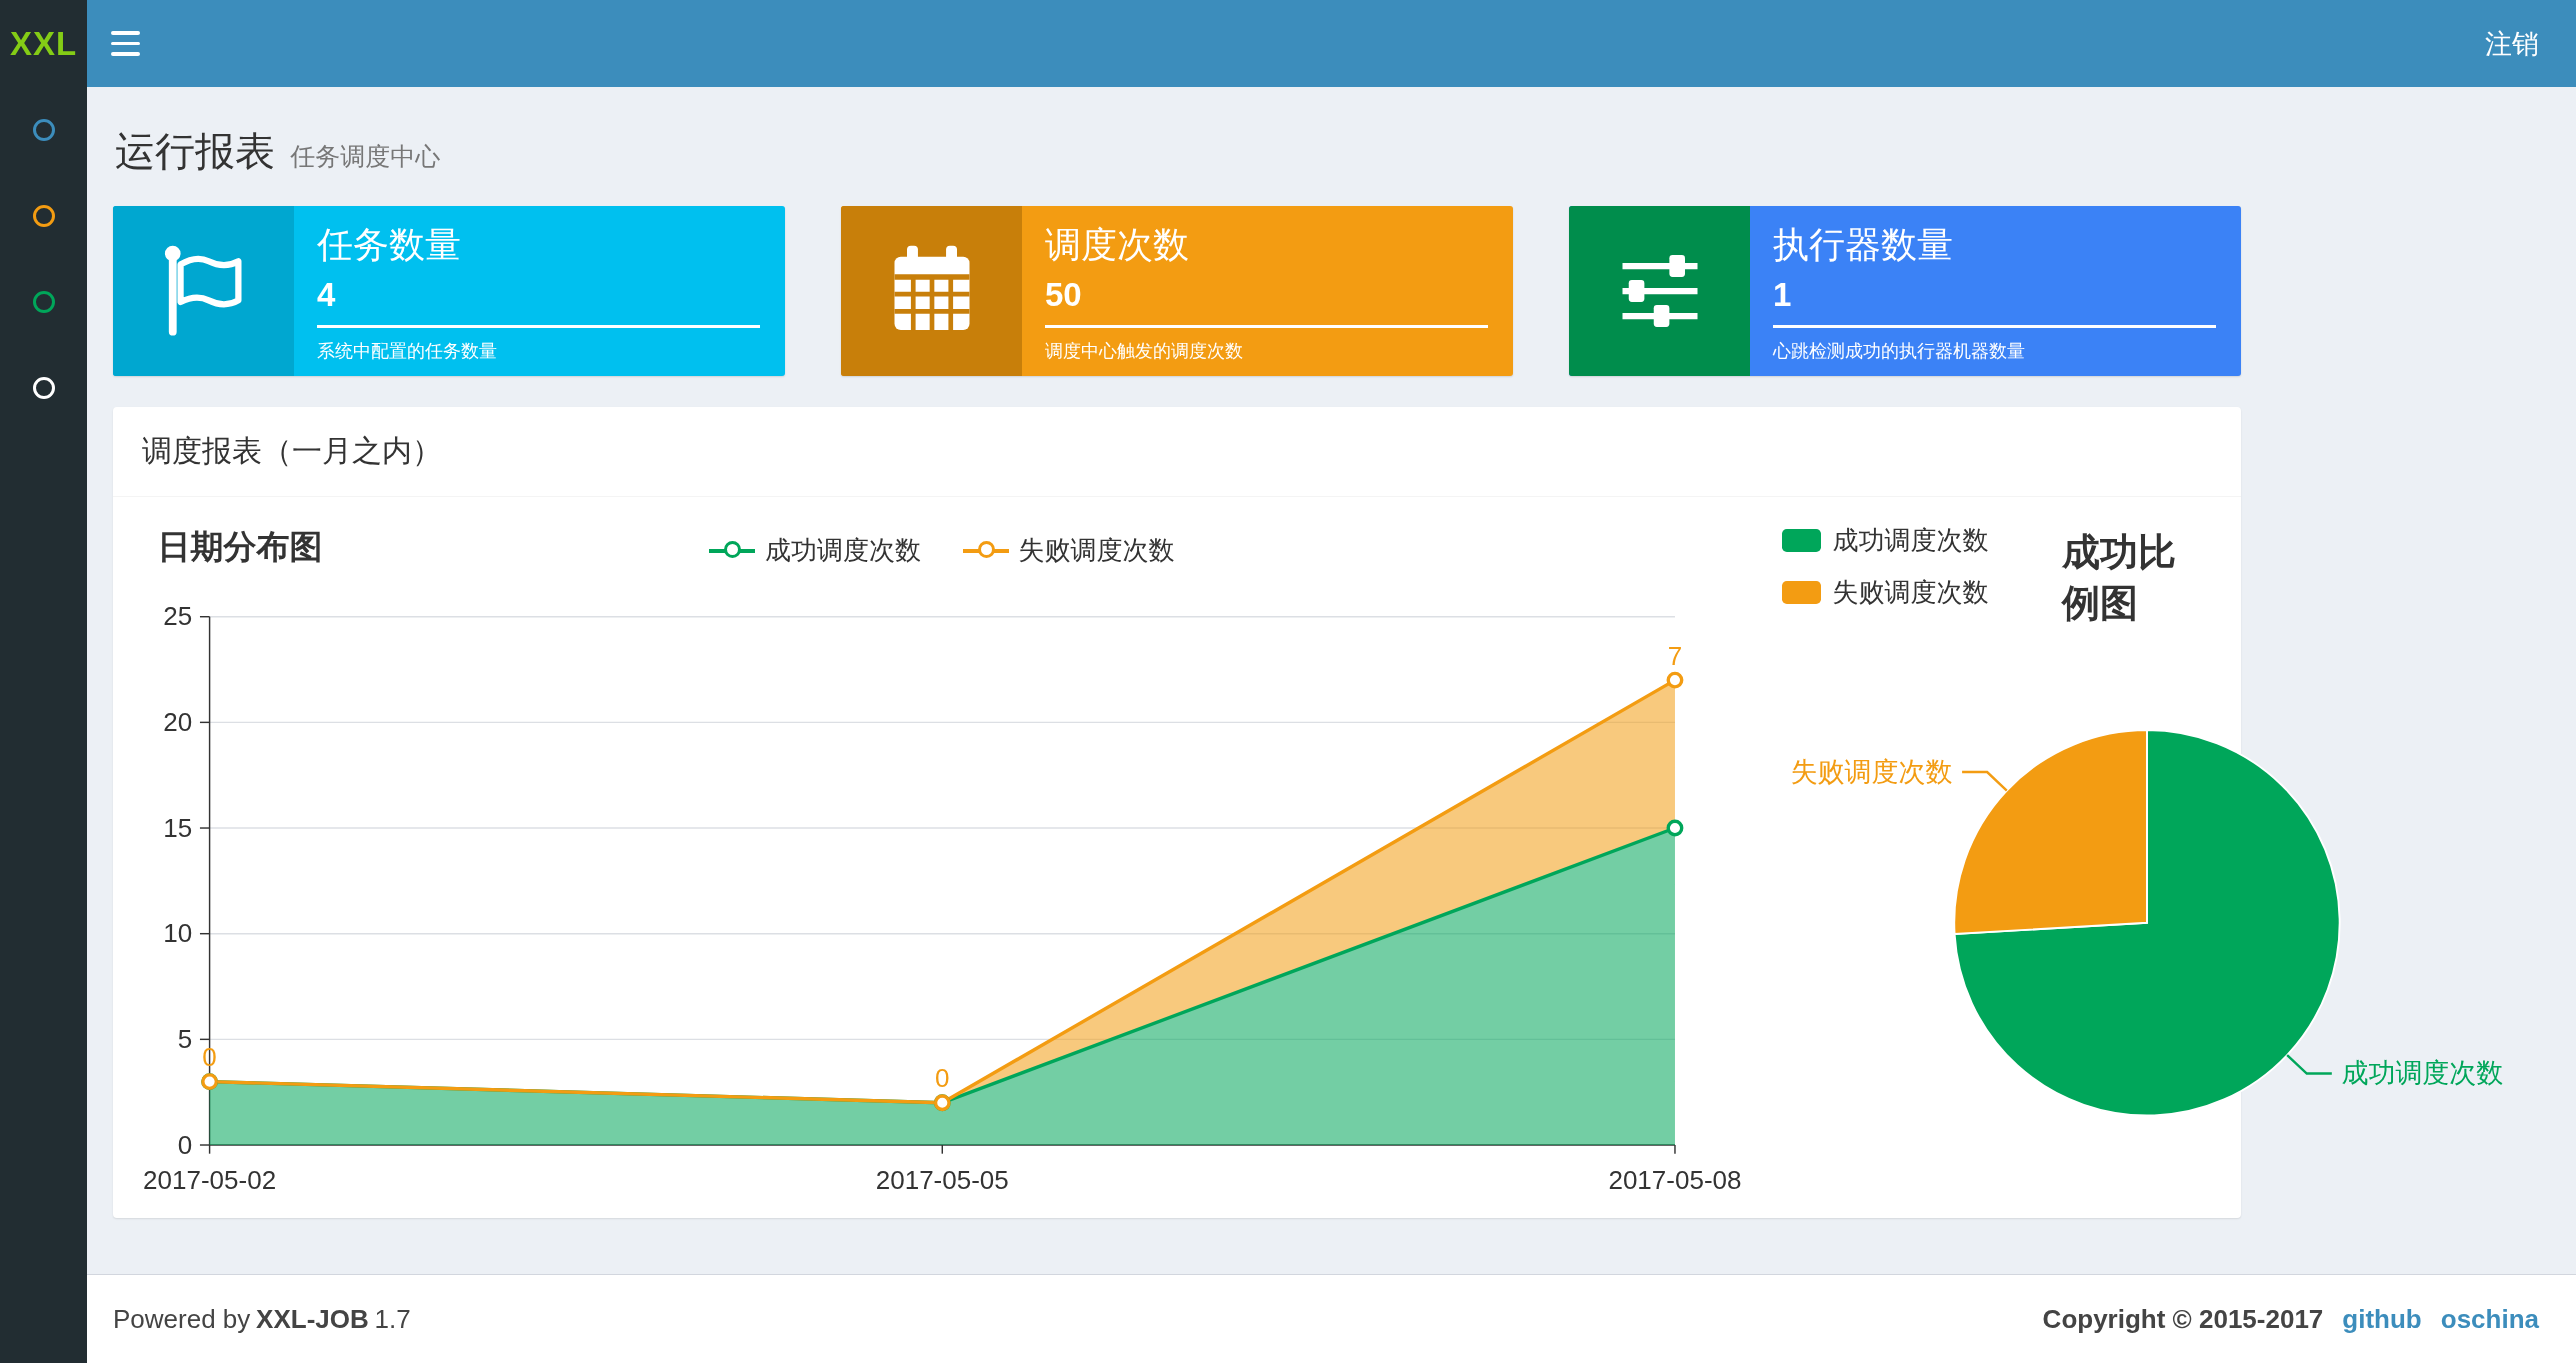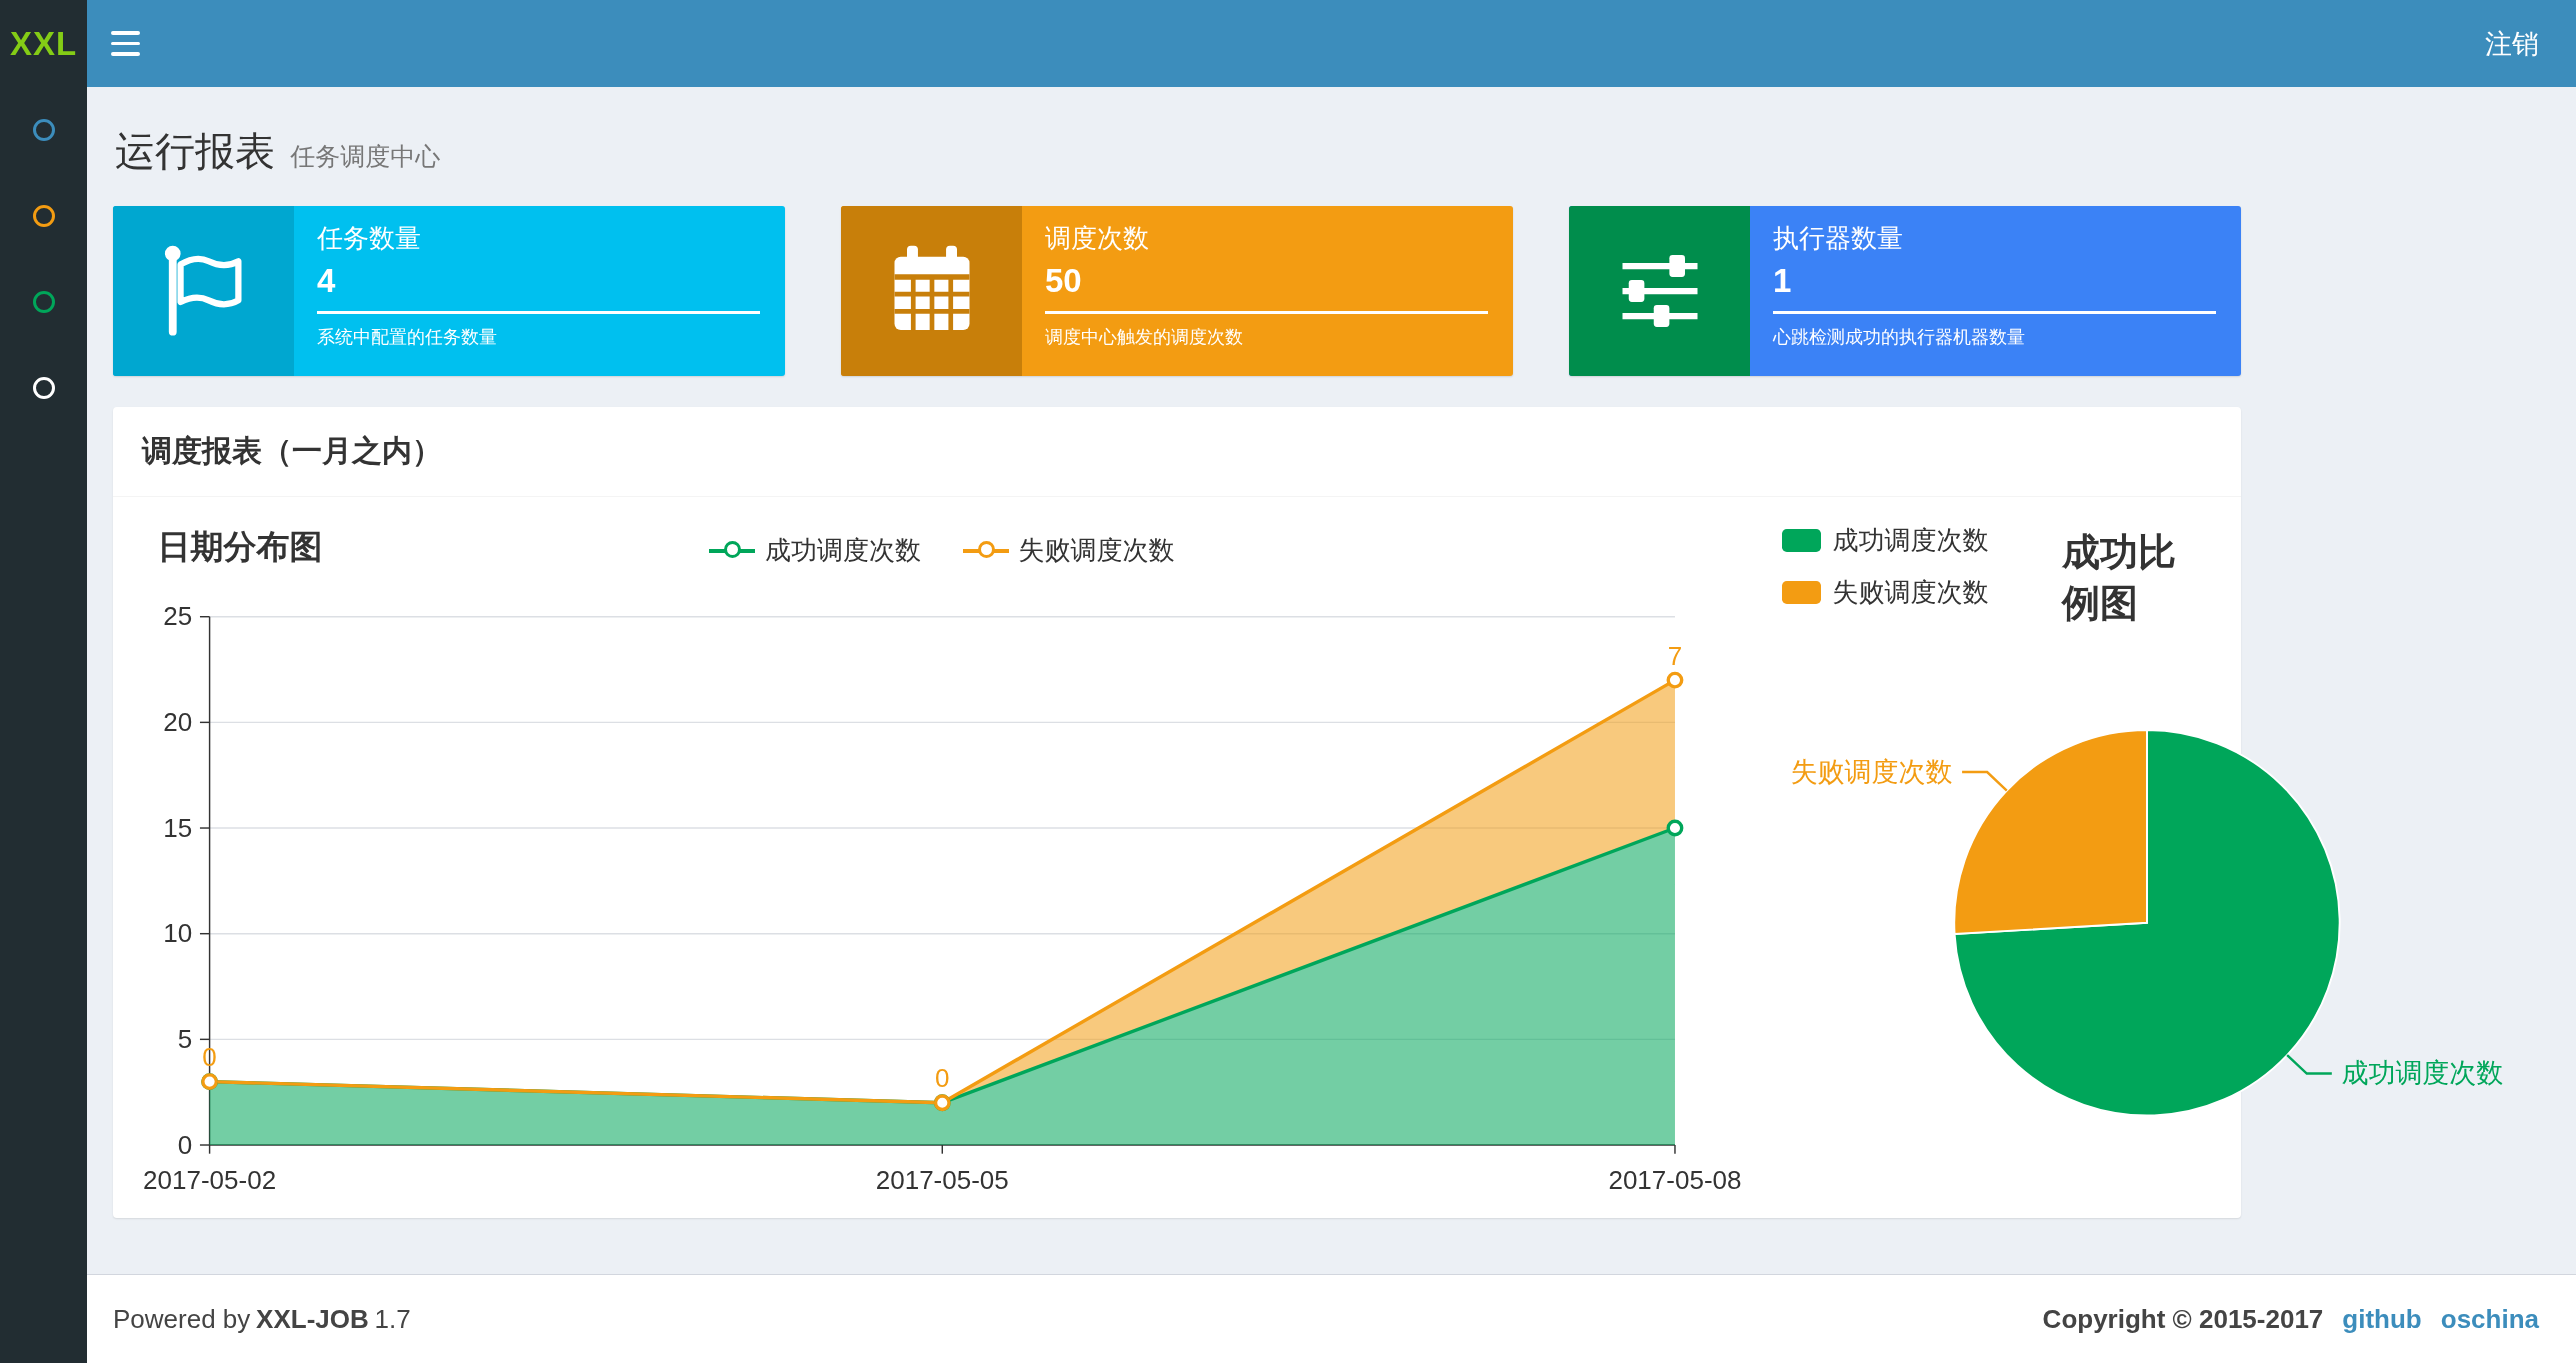--- a/index.html
+++ b/index.html
@@ -25,28 +25,28 @@
   .page-head { display:flex; align-items:baseline; gap:15.4px; padding:9.6px 0 27px 1.9px; }
   .page-title { font-size:40px; color:#333; font-weight:normal; }
   .page-sub { font-size:25px; color:#777; }
 
   
   .boxes { display:flex; gap:56px; }
   .info-box { flex:1; height:170px; display:flex; color:#fff; border-radius:2.9px; overflow:hidden; box-shadow:0 1px 1.9px rgba(0,0,0,.12); }
   .ib-icon { width:181px; height:170px; display:flex; align-items:center; justify-content:center; flex:none; }
   .ib-icon svg { width:100px; height:100px; }
   .ib-body { flex:1; padding:15.4px 25px 0 23px; min-width:0; }
-  .ib-label { font-size:26px; }
+  .ib-label { font-size:36px; }
   .ib-value { font-size:33px; font-weight:bold; margin-top:5.8px; }
   .ib-divider { height:2.9px; background:#fff; margin:11.6px 0 10.6px 0; }
   .ib-desc { font-size:18px; white-space:nowrap; }
 
   
   .panel { margin-top:31px; background:#fff; border-radius:3.9px; box-shadow:0 1px 1.9px rgba(0,0,0,.1); }
-  .panel-head { padding:24px 29px; border-bottom:1px solid #f4f4f4; font-size:30px; color:#333;font-weight:bold; }
+  .panel-head { padding:24px 29px; border-bottom:1px solid #f4f4f4; font-size:30px; color:#333; }
   .panel-body { display:flex; padding:23px 29px 19px 29px; }
 
   .chart-left { width:1600px; flex:none; }
   .lc-header { position:relative; height:62px; }
   .lc-title { position:absolute; left:15.4px; top:5.8px; font-size:33px; font-weight:bold; color:#333; }
   .lc-legend { position:absolute; left:0; right:0; top:13.5px; display:flex; justify-content:center; gap:42px; }
   .lc-legend-item { display:flex; align-items:center; gap:9.6px; cursor:pointer; }
   .lc-marker { position:relative; width:46px; height:25px; display:inline-block; }
   .lc-line { position:absolute; left:0; top:10.6px; width:46px; height:3.9px; }
   .lc-circle { position:absolute; left:14.5px; top:2.9px; width:17.4px; height:17.4px; border:3.9px solid; border-radius:50%; background:#fff; }

